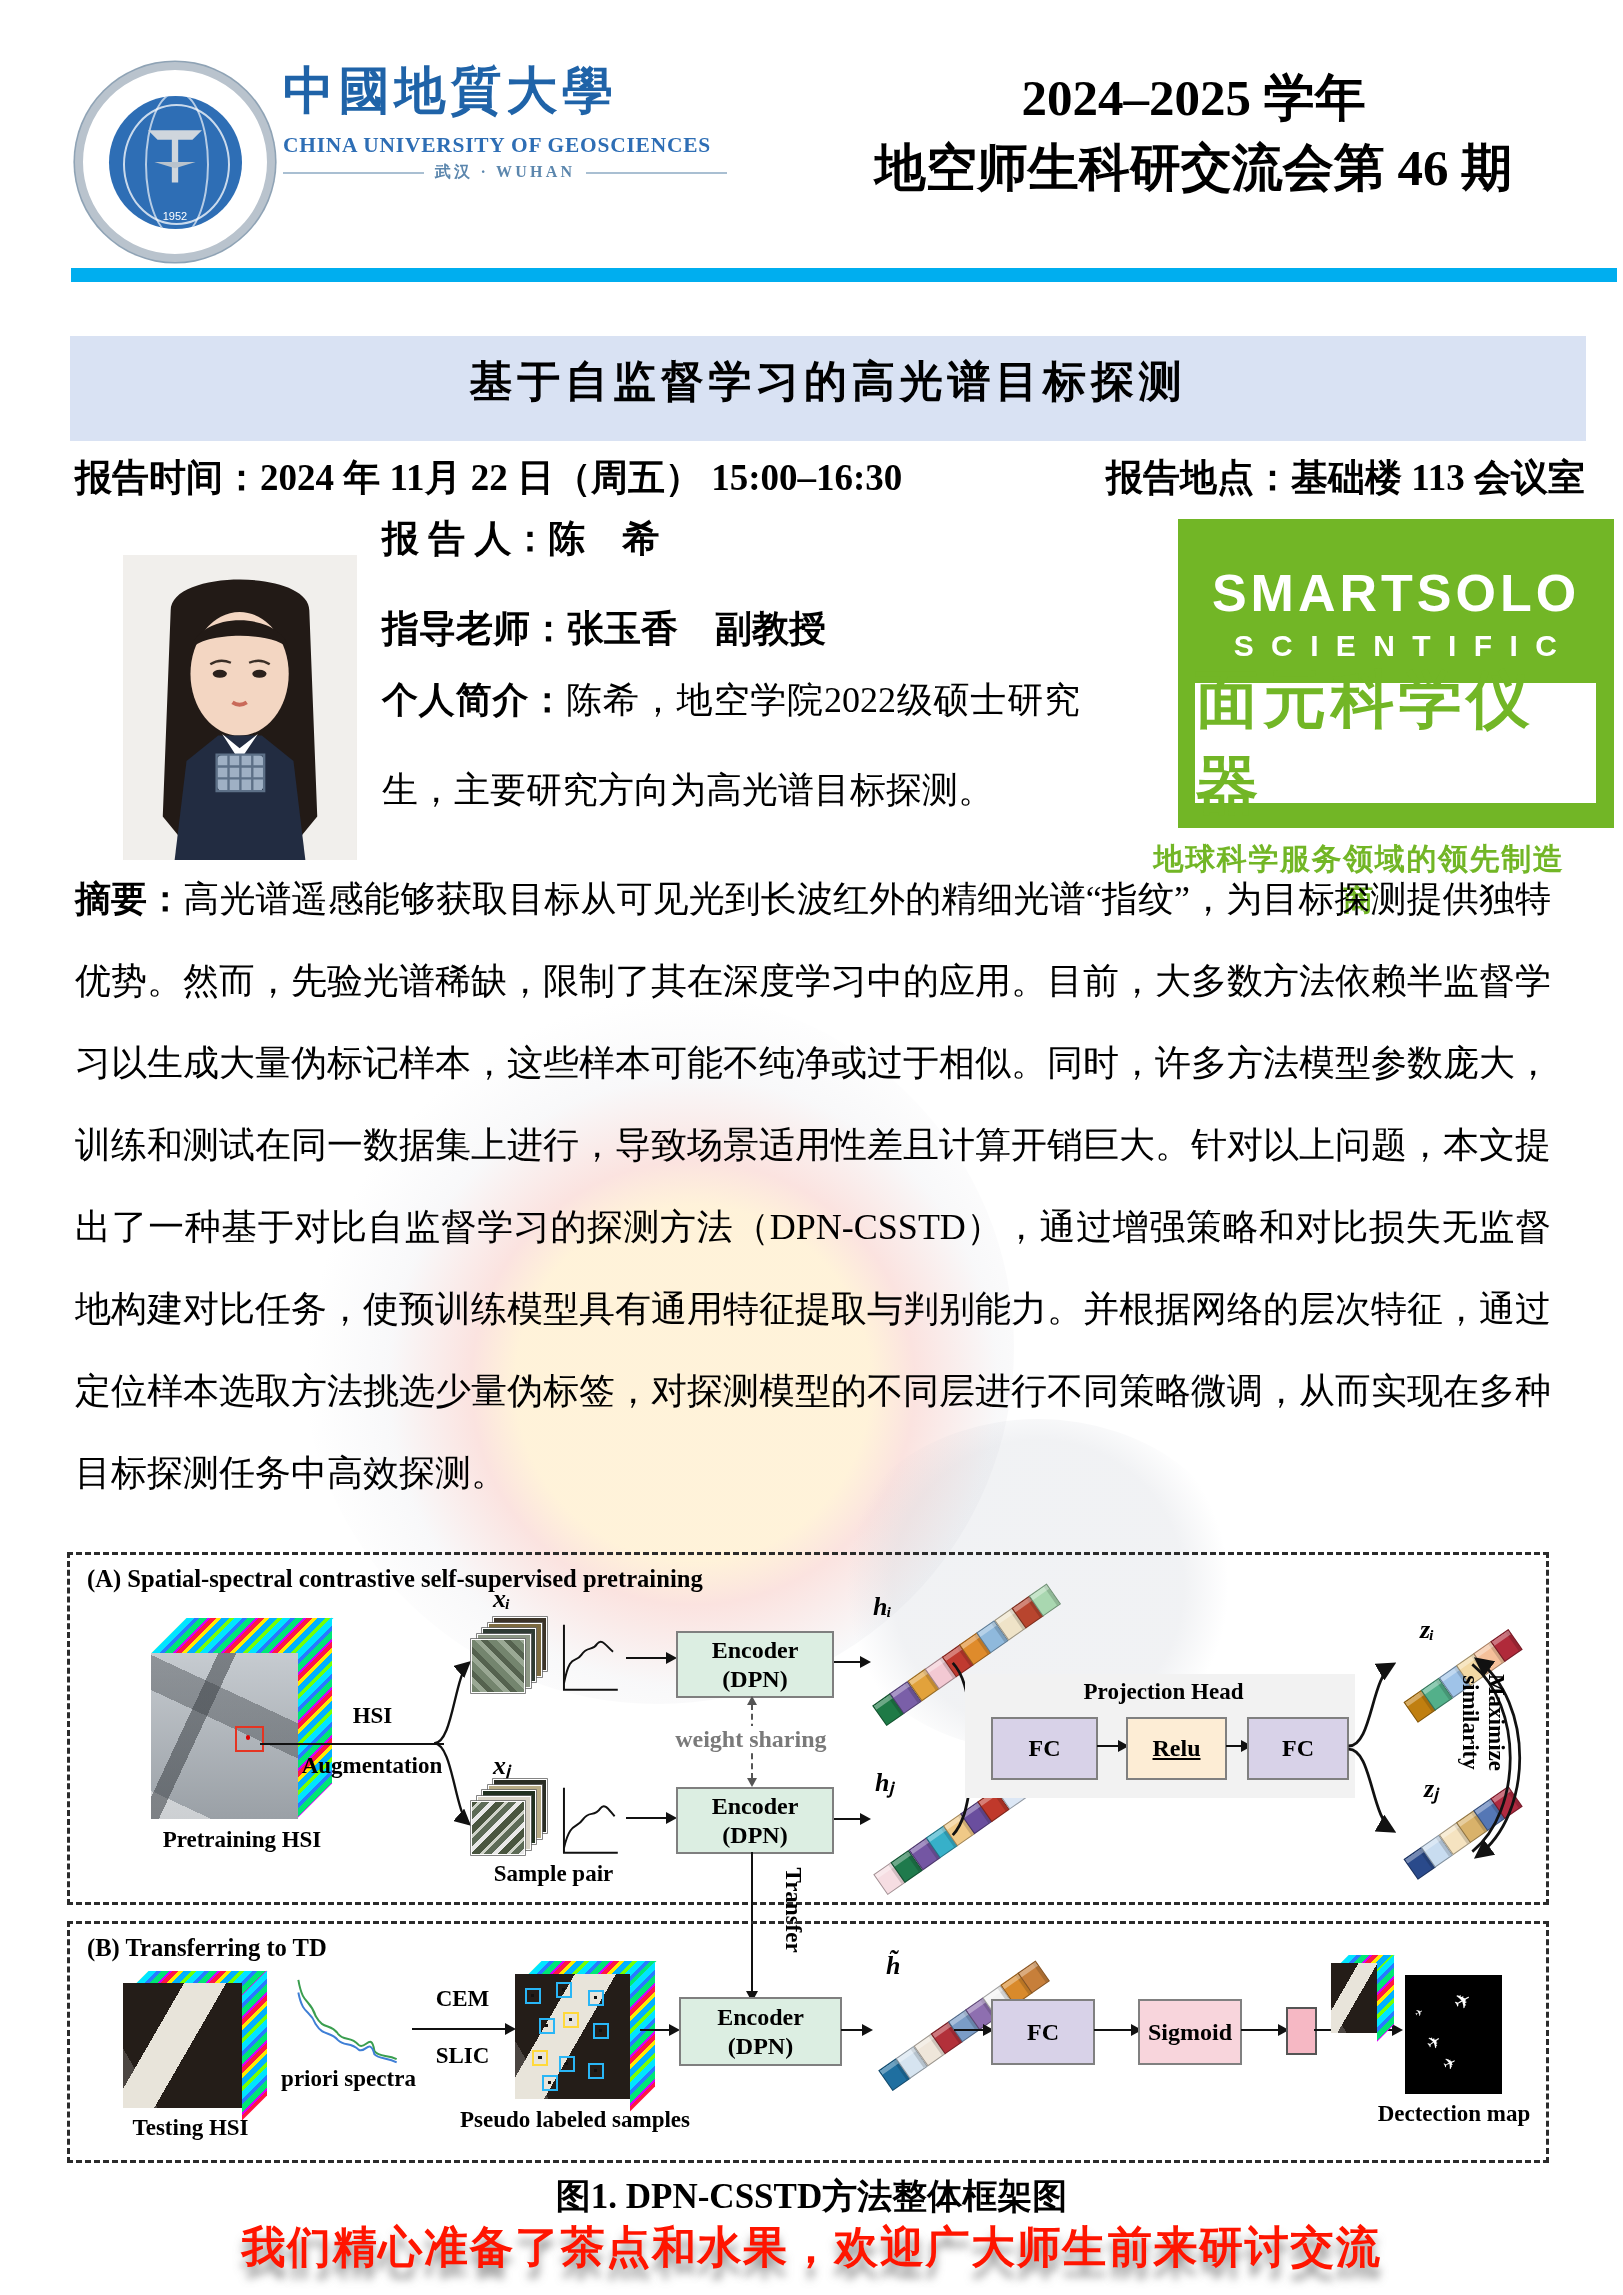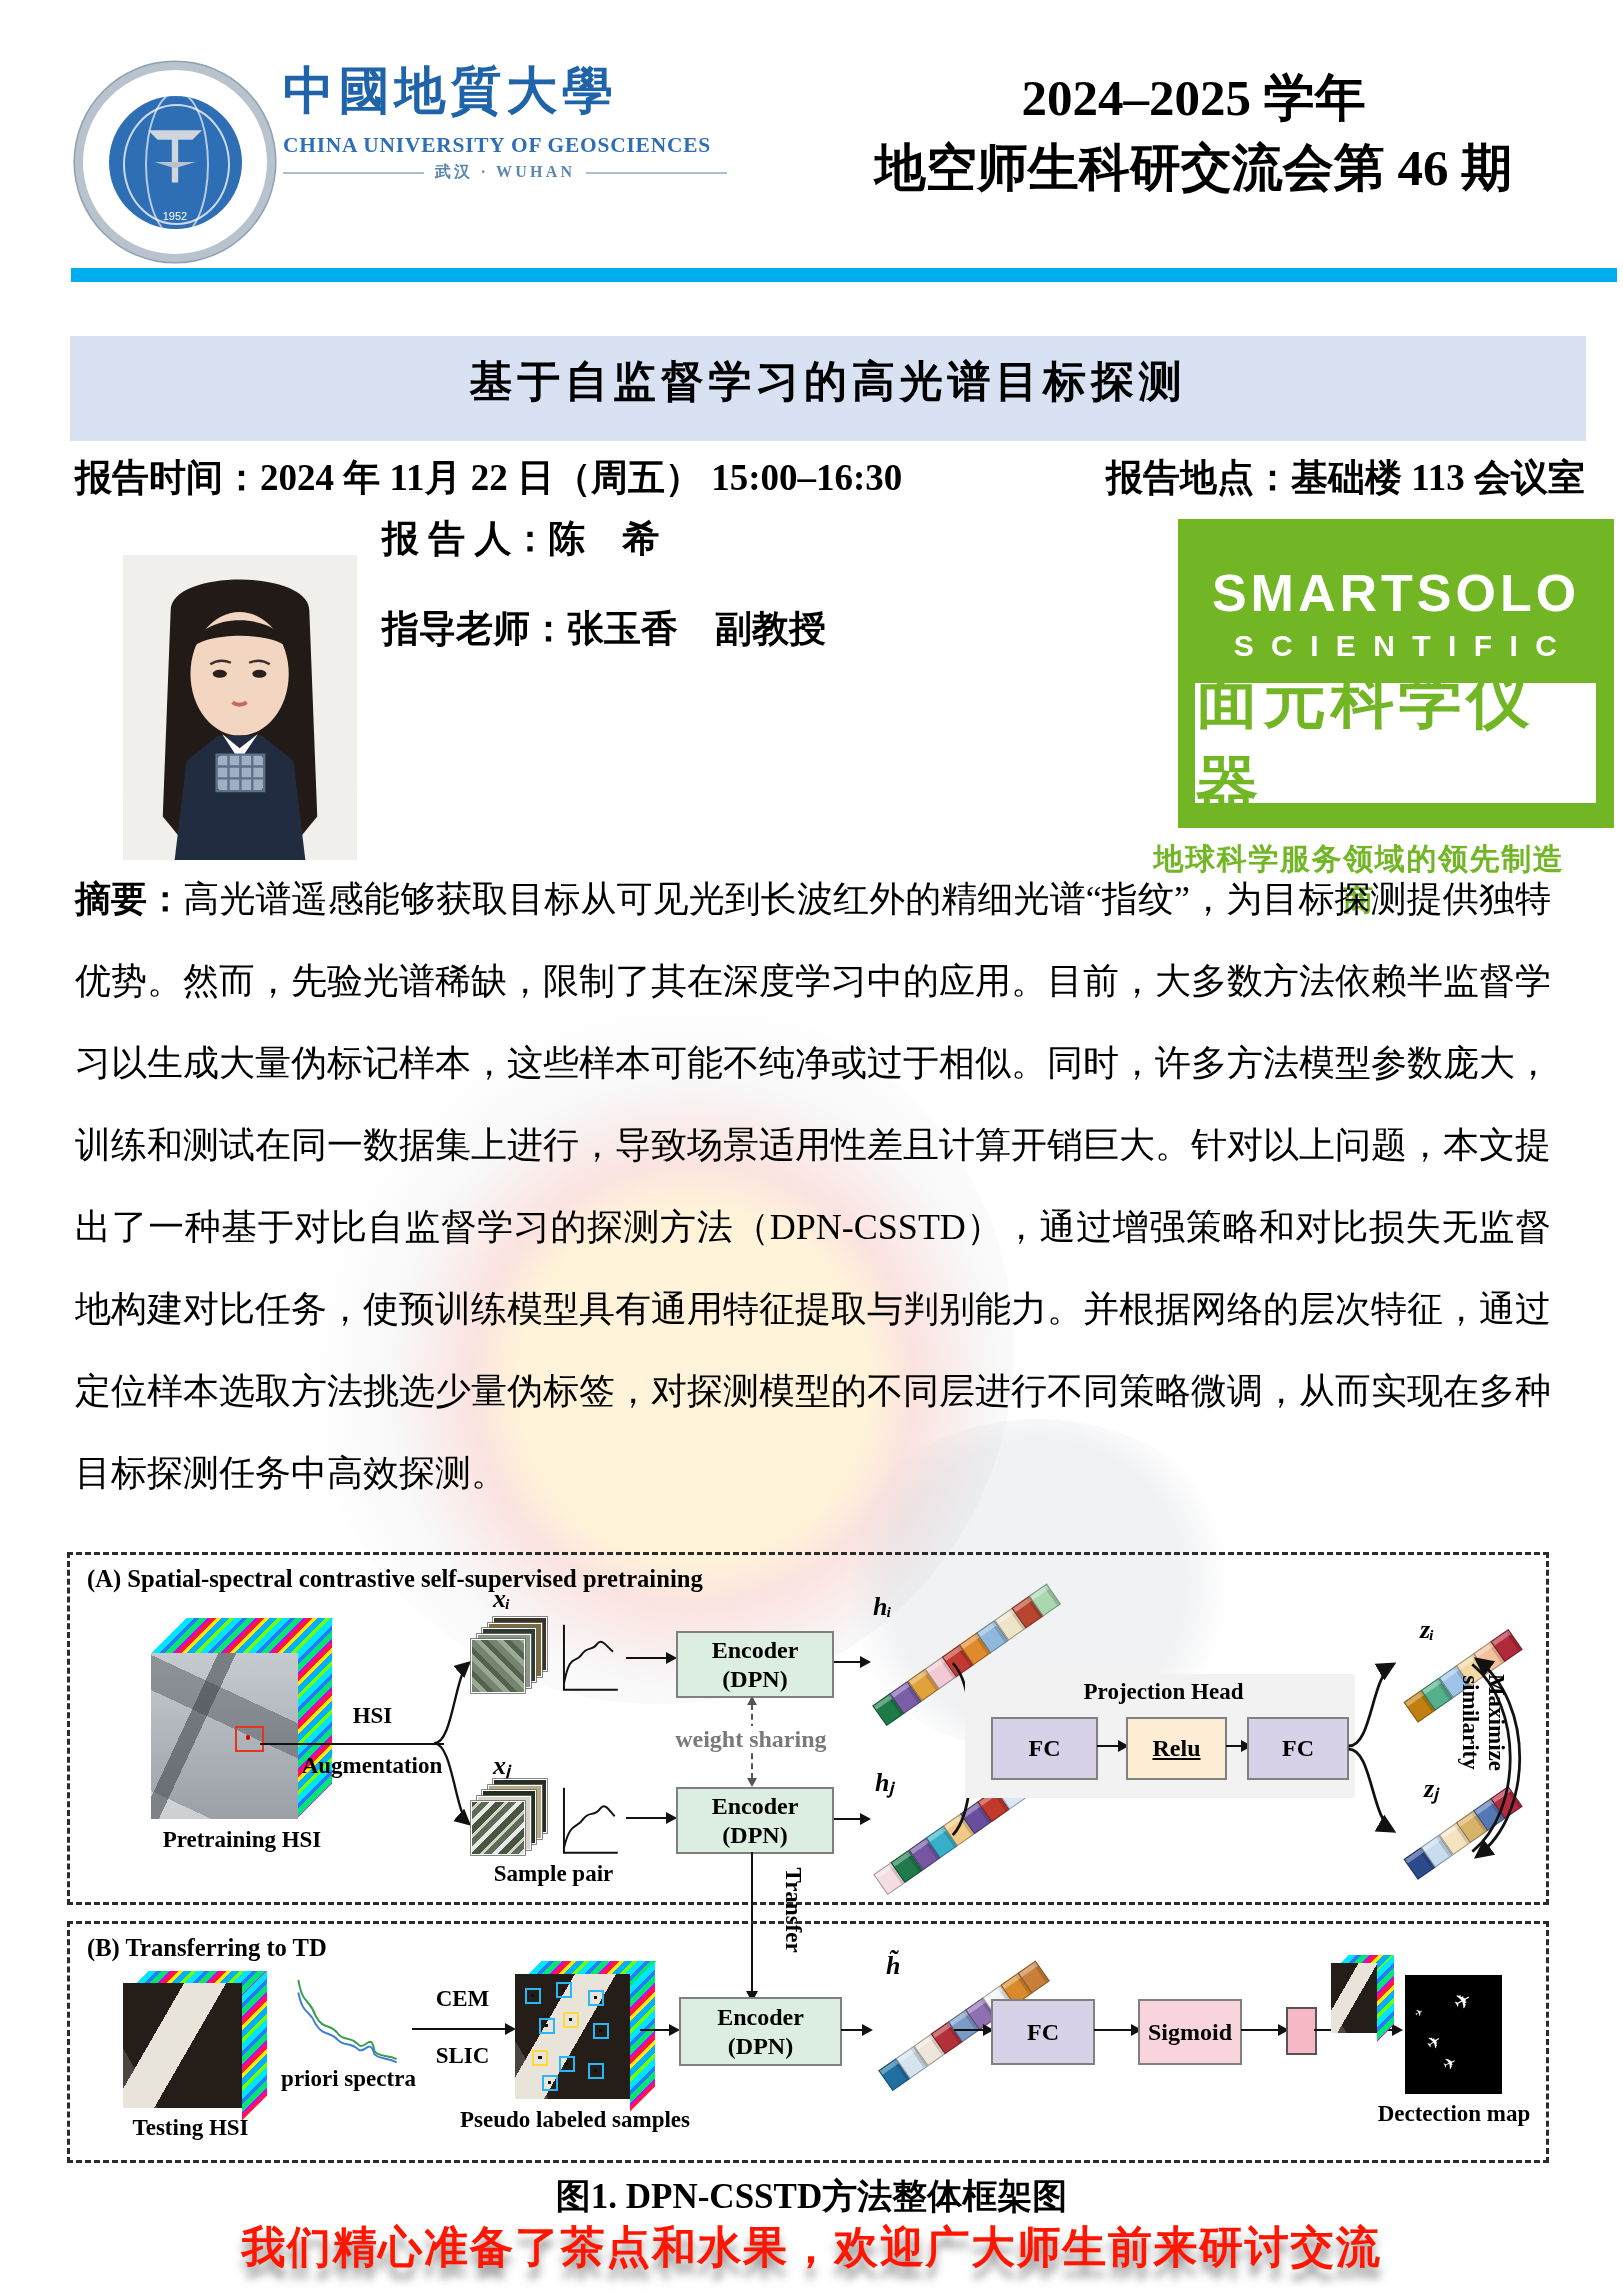--- a/index.html
+++ b/index.html
@@ -132,20 +132,23 @@
     <div class="banner-title">基于自监督学习的高光谱目标探测</div>
   </div>
 
   <div class="abs" style="left:75px;top:453px;width:1510px;display:flex;justify-content:space-between;">
     <div class="info-line">报告时间：2024 年 11月 22 日（周五） 15:00–16:30</div>
     <div class="info-line">报告地点：基础楼 113 会议室</div>
   </div>
 
   <div class="abs sp-line" style="left:382px;top:514px;">报 告 人：陈　希</div>
   <div class="abs sp-line" style="left:382px;top:604px;">指导老师：张玉香　副教授</div>
+  <div class="abs bio" style="left:382px;top:655px;width:698px;">
+    <span class="lb">个人简介：</span><span>陈希，地空学院2022级硕士研究生，主要研究方向为高光谱目标探测。</span>
+  </div>
 
   <div class="abs" style="left:123px;top:555px;width:234px;height:305px;overflow:hidden;background:linear-gradient(180deg,#f3f2f0,#e9e7e4);">
     <svg width="234" height="305" viewBox="0 0 295 385">
       <rect width="295" height="385" fill="#f1efec"></rect>
       <path d="M60,70 C60,18 235,18 235,70 L245,330 L200,385 L95,385 L50,330 Z" fill="#221a16"></path>
       <ellipse cx="147" cy="150" rx="62" ry="78" fill="#f3d6c2"></ellipse>
       <path d="M85,120 C95,70 200,70 210,120 C195,96 100,96 85,120 Z" fill="#221a16"></path>
       <ellipse cx="122" cy="150" rx="9" ry="5" fill="#2a211c"></ellipse>
       <ellipse cx="172" cy="150" rx="9" ry="5" fill="#2a211c"></ellipse>
       <path d="M110,138 q12,-8 26,-2" stroke="#3a2e26" stroke-width="3" fill="none"></path>

